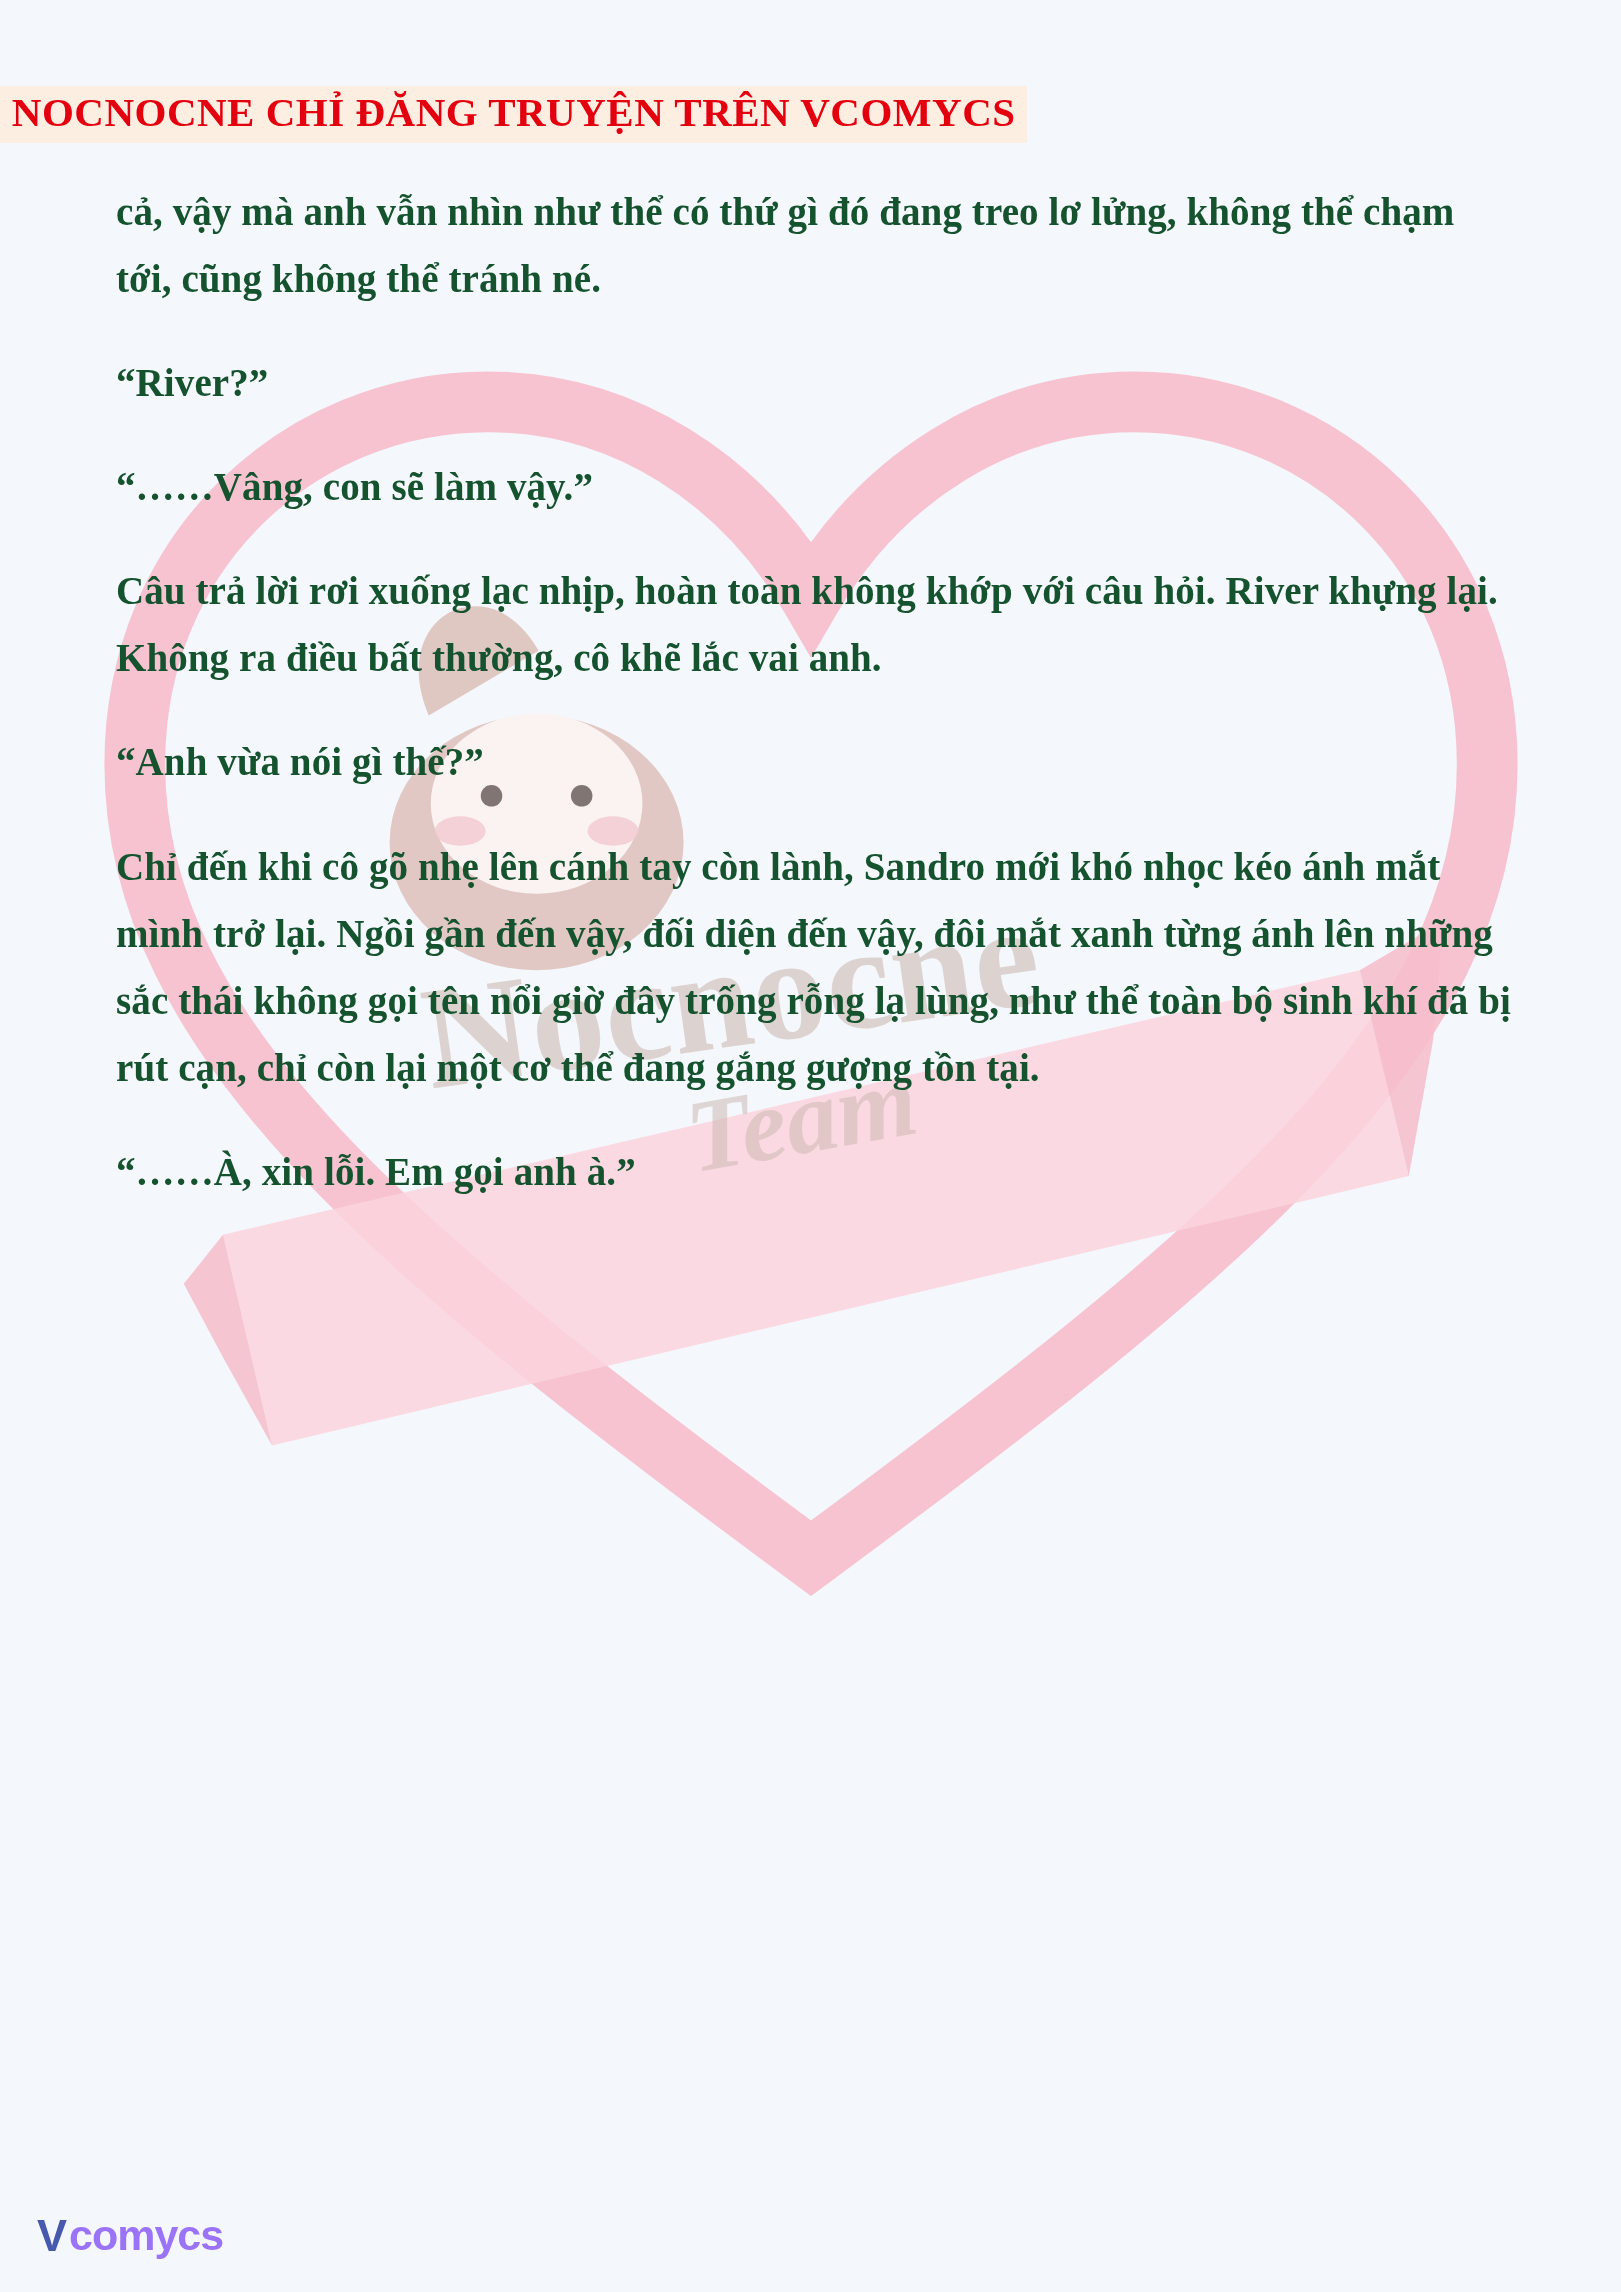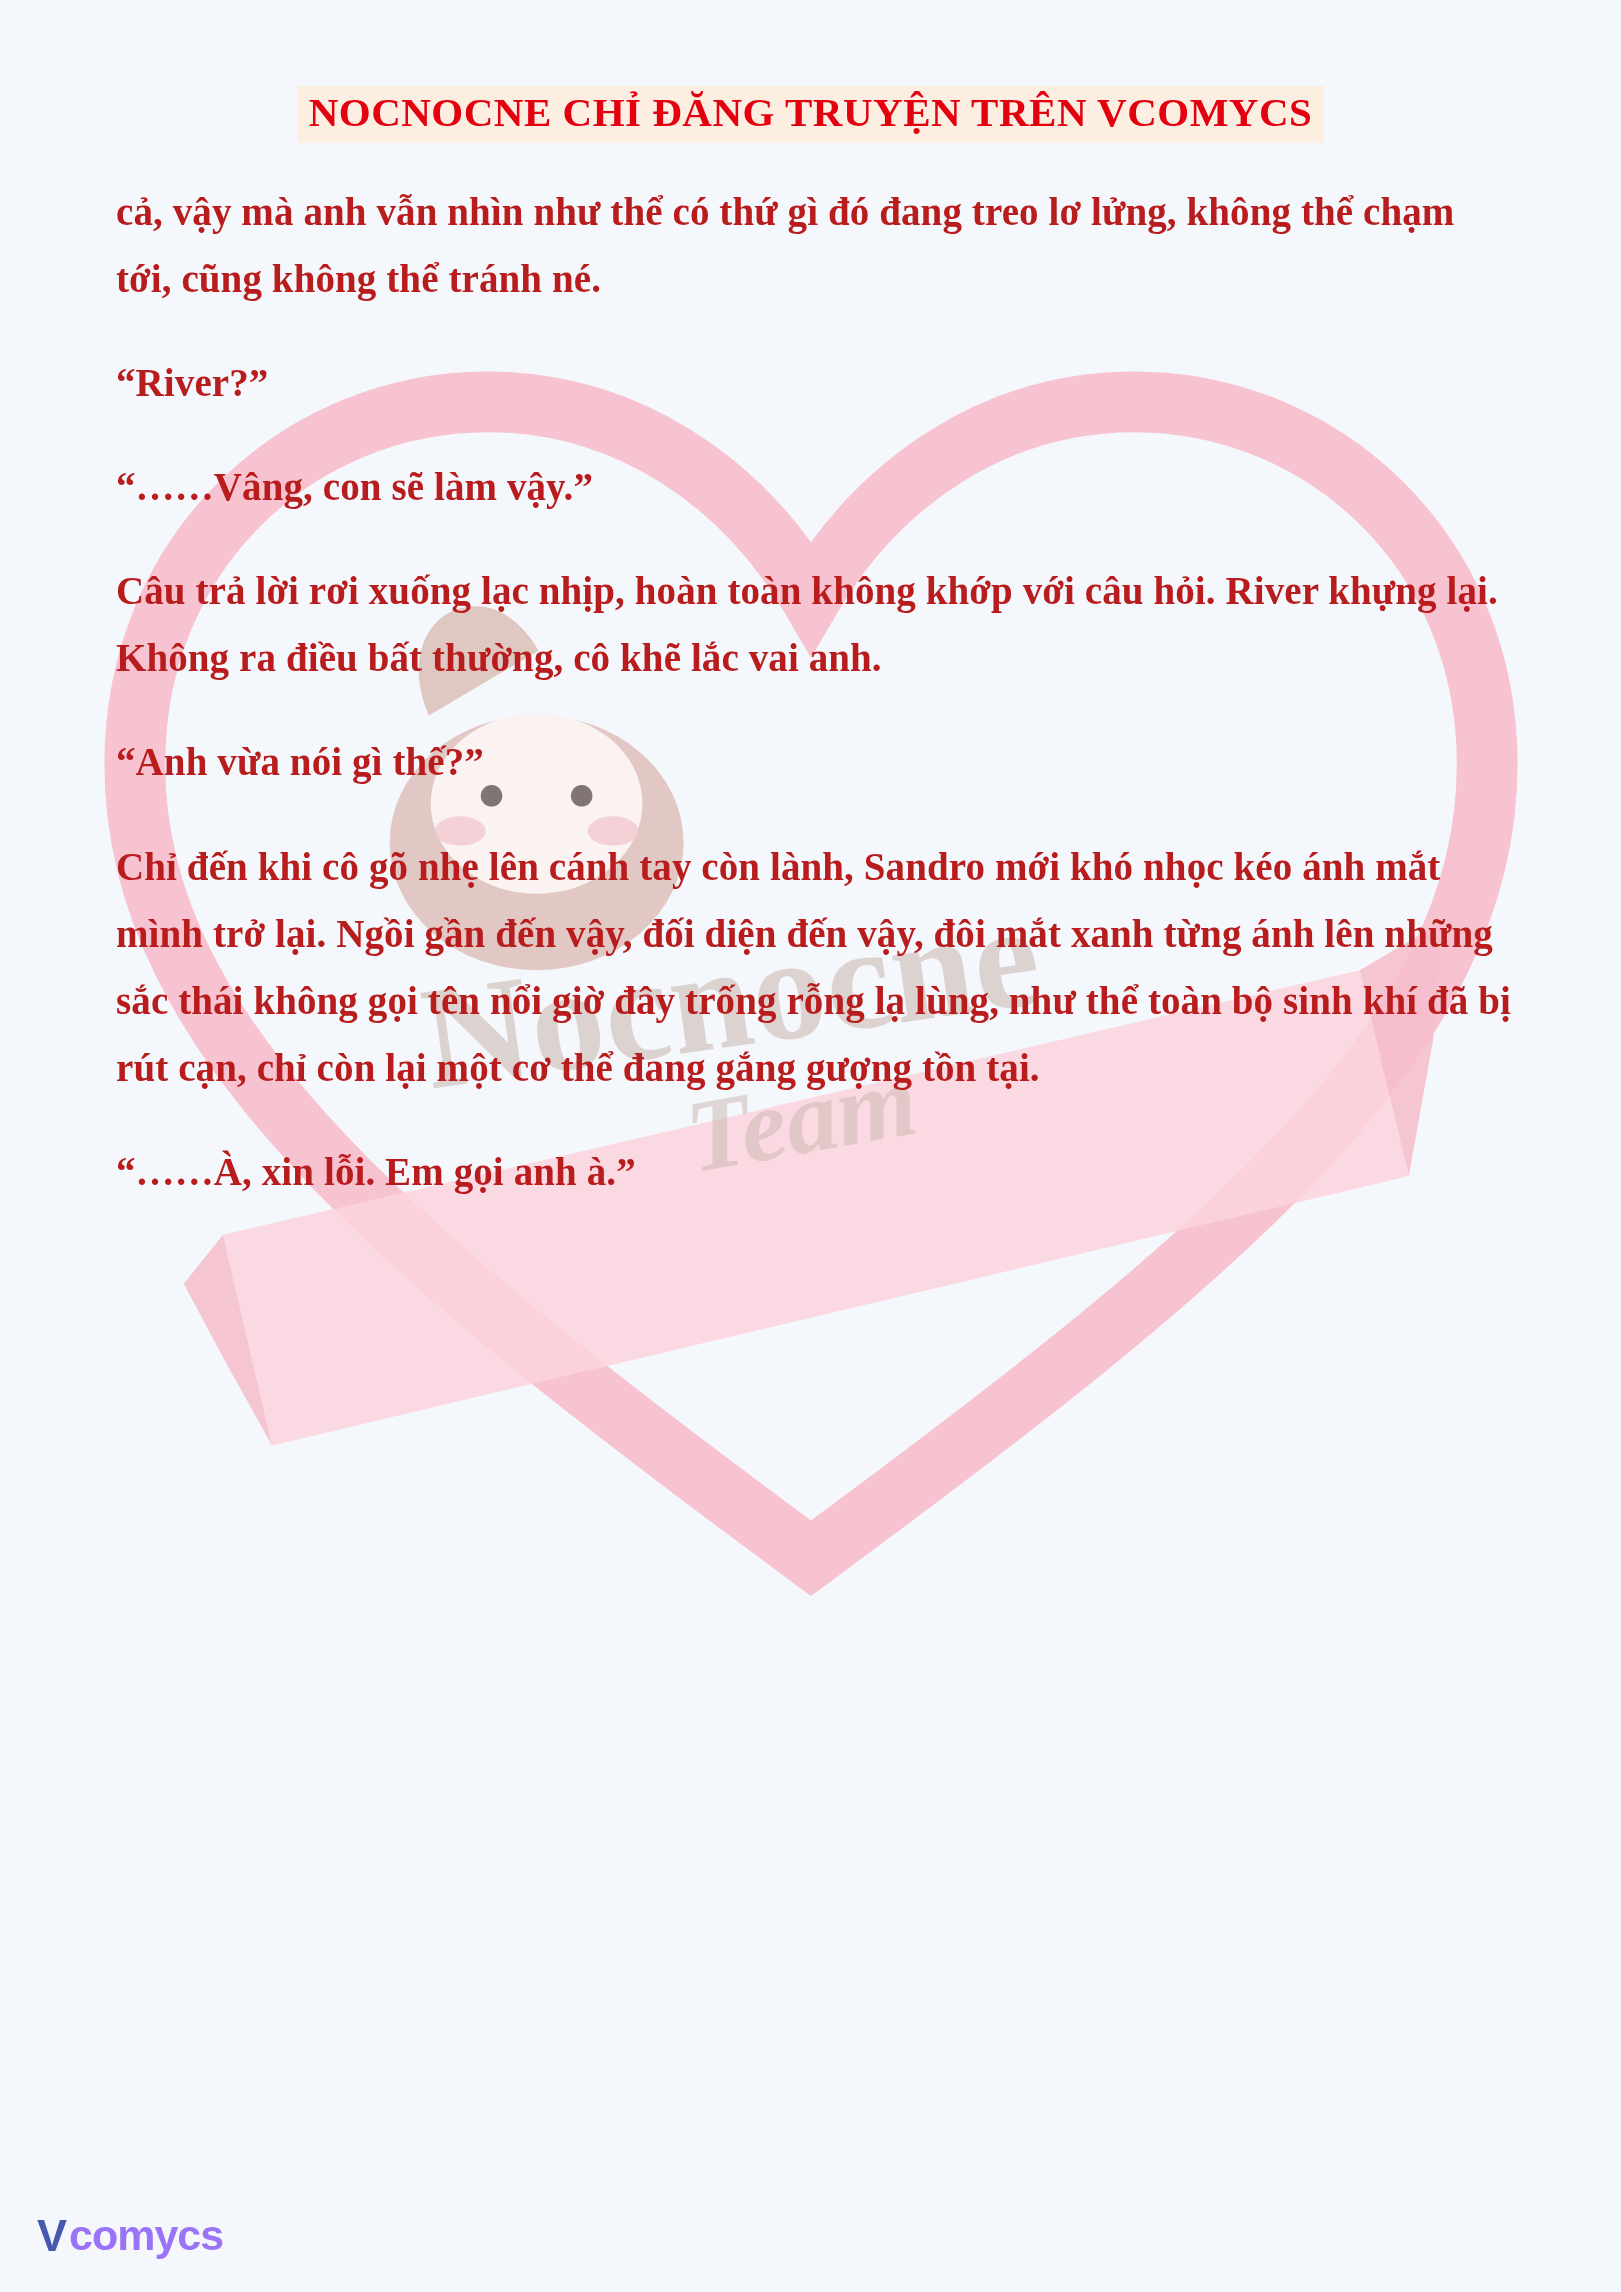--- a/index.html
+++ b/index.html
@@ -56,21 +56,21 @@
     opacity: .5;
     white-space: nowrap;
   }
 
   
   .header-banner {
     position: absolute;
     top: 86px;
     left: 0;
     width: 100%;
-    text-align: center;
+    text-align: left;
     z-index: 3;
   }
   .header-banner .banner-text {
     display: inline-block;
     background: #fdeee2;
     color: #e3000f;
     font-family: "Liberation Serif", serif;
     font-weight: 700;
     font-size: 41px;
     letter-spacing: 0.5px;
@@ -84,21 +84,21 @@
     top: 178px;
     left: 116px;
     width: 1402px;
     z-index: 2;
   }
   .para {
     font-family: "Liberation Serif", serif;
     font-weight: 700;
     font-size: 39px;
     line-height: 1.72;
-    color: #b91c1c;
+    color: #14532d;
     margin: 0 0 37px 0;
     text-align: left;
     letter-spacing: 0.1px;
   }
 
   
   .footer-logo {
     position: absolute;
     left: 37px;
     bottom: 35px;

